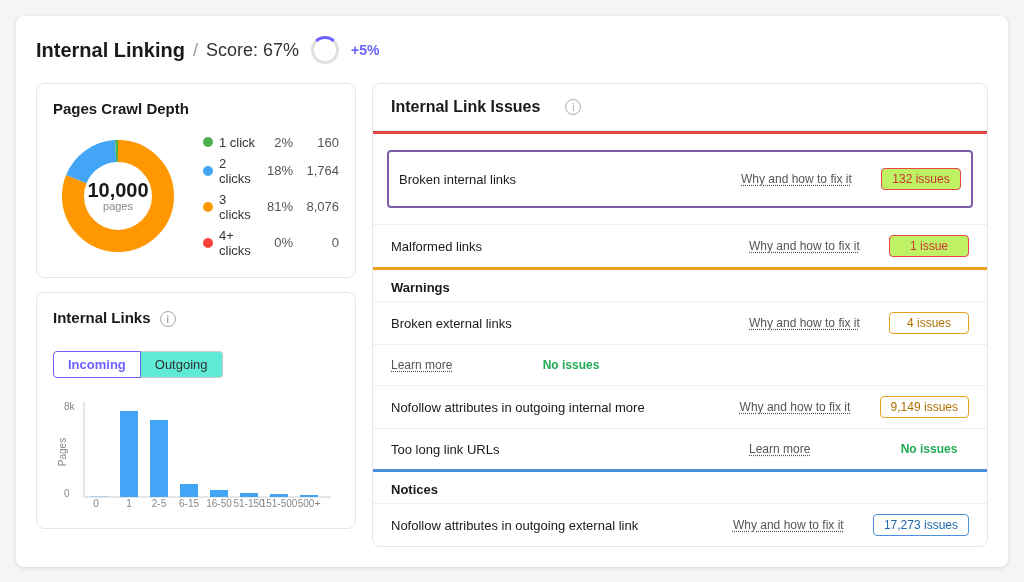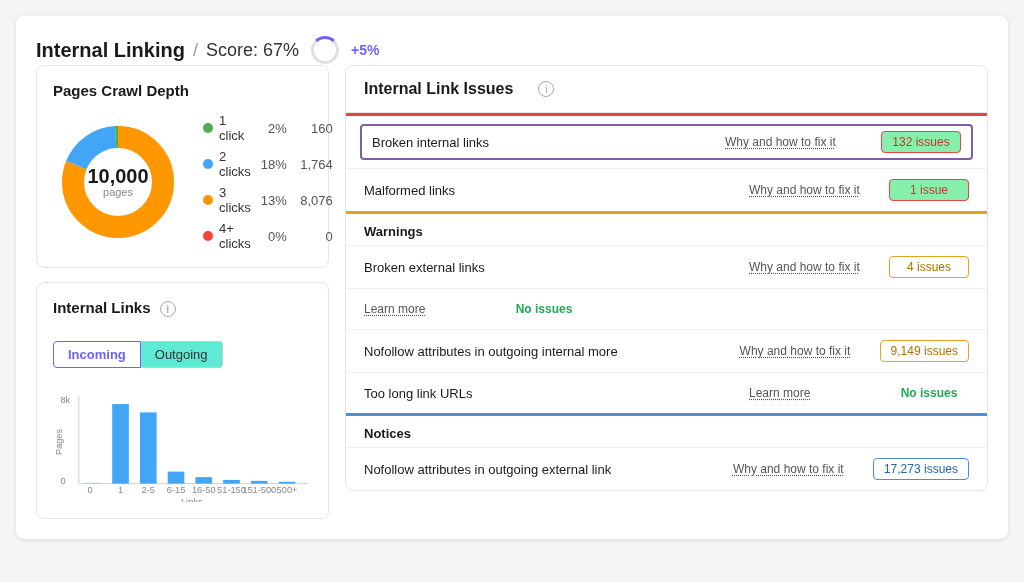--- a/index.html
+++ b/index.html
@@ -13,21 +13,21 @@
     .page-wrapper {
       background: #fff;
       border-radius: 8px;
       padding: 20px;
       box-shadow: 0 1px 4px rgba(0,0,0,0.12);
     }
     .page-header {
       display: flex;
       align-items: center;
       gap: 8px;
-      margin-bottom: 1px;
+      margin-bottom: 19px;
     }
     .page-title {
       font-size: 20px;
       font-weight: 700;
       color: #1a1a1a;
     }
     .breadcrumb-sep {
       color: #999;
       font-size: 18px;
     }
@@ -49,21 +49,21 @@
       font-weight: 600;
     }
     .main-content {
       display: flex;
       gap: 16px;
     }
     .left-col {
       display: flex;
       flex-direction: column;
       gap: 14px;
-      width: 293px;
+      width: 320px;
       flex-shrink: 0;
     }
     .right-col {
       flex: 1;
     }
     .card {
       background: #fff;
       border: 1px solid #e5e5e5;
       border-radius: 8px;
       padding: 16px;
@@ -223,21 +223,21 @@
     .issue-badge {
       padding: 3px 10px;
       border-radius: 4px;
       font-size: 12px;
       font-weight: 500;
       white-space: nowrap;
       min-width: 80px;
       text-align: center;
     }
     .badge-error {
-      background: #86efac;
+      background: #bef264;
       border: 1px solid #e44;
       color: #c33;
     }
     .badge-warning {
       background: #fff;
       border: 1px solid #e8a020;
       color: #b07000;
     }
     .badge-notice {
       background: #fff;
@@ -310,21 +310,21 @@
     </div>
               <div class="legend-item">
       <span class="legend-dot" style="background:#42a5f5"></span>
       <span class="legend-label">2 clicks</span>
       <span class="legend-pct">18%</span>
       <span class="legend-count">1,764</span>
     </div>
               <div class="legend-item">
       <span class="legend-dot" style="background:#ff9800"></span>
       <span class="legend-label">3 clicks</span>
-      <span class="legend-pct">13%</span>
+      <span class="legend-pct">81%</span>
       <span class="legend-count">8,076</span>
     </div>
               <div class="legend-item">
       <span class="legend-dot" style="background:#f44336"></span>
       <span class="legend-label">4+ clicks</span>
       <span class="legend-pct">0%</span>
       <span class="legend-count">0</span>
     </div>
             </div>
         </div>
@@ -385,21 +385,21 @@
 
     <div class="right-col">
       <div class="issues-card">
         <div class="issues-header">
           <span class="issues-title">Internal Link Issues</span>
           <span class="info-icon">i</span>
         </div>
 
         <div class="section-divider-error"></div>
 
-        <div style="margin: 8px 14px; border: 2px solid #7b5ea7; border-radius: 4px; padding: 5px 10px; display: flex; align-items: center; gap: 26px;">
+        <div style="margin: 16px 14px; border: 2px solid #7b5ea7; border-radius: 4px; padding: 16px 10px; display: flex; align-items: center; gap: 10px;">
           <span class="issue-name">Broken internal links</span>
           <span class="issue-link">Why and how to fix it</span>
           <span class="issue-badge badge-error">132 issues</span>
         </div>
 
         <div class="issue-row">
           <span class="issue-name">Malformed links</span>
           <span class="issue-link">Why and how to fix it</span>
           <span class="issue-badge badge-error">1 issue</span>
         </div>

